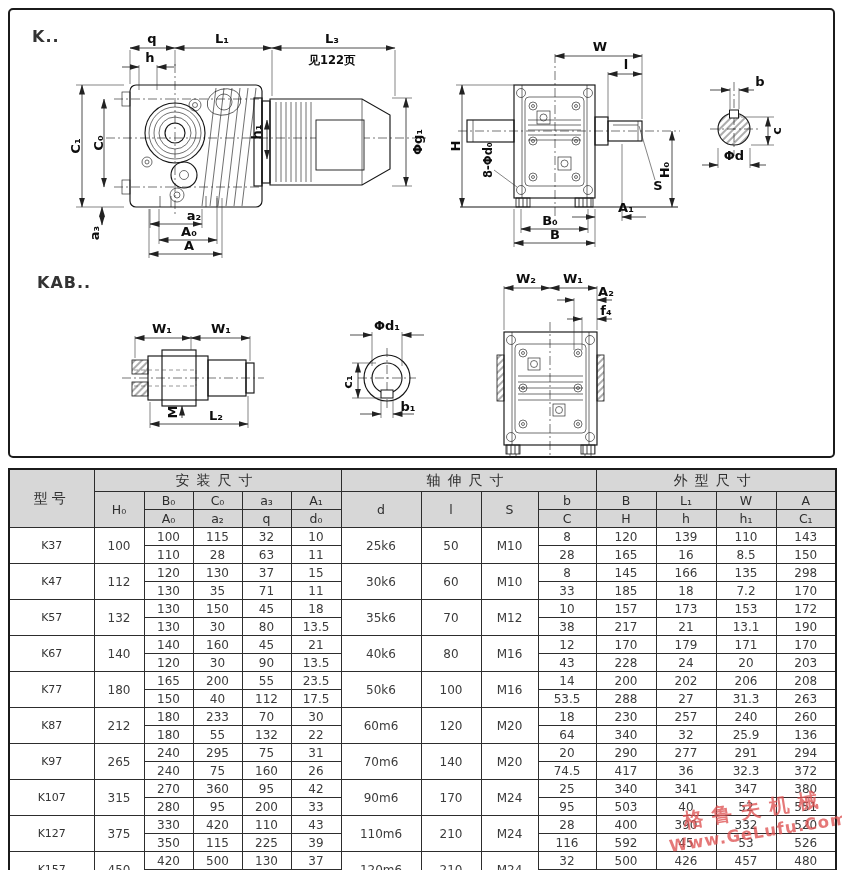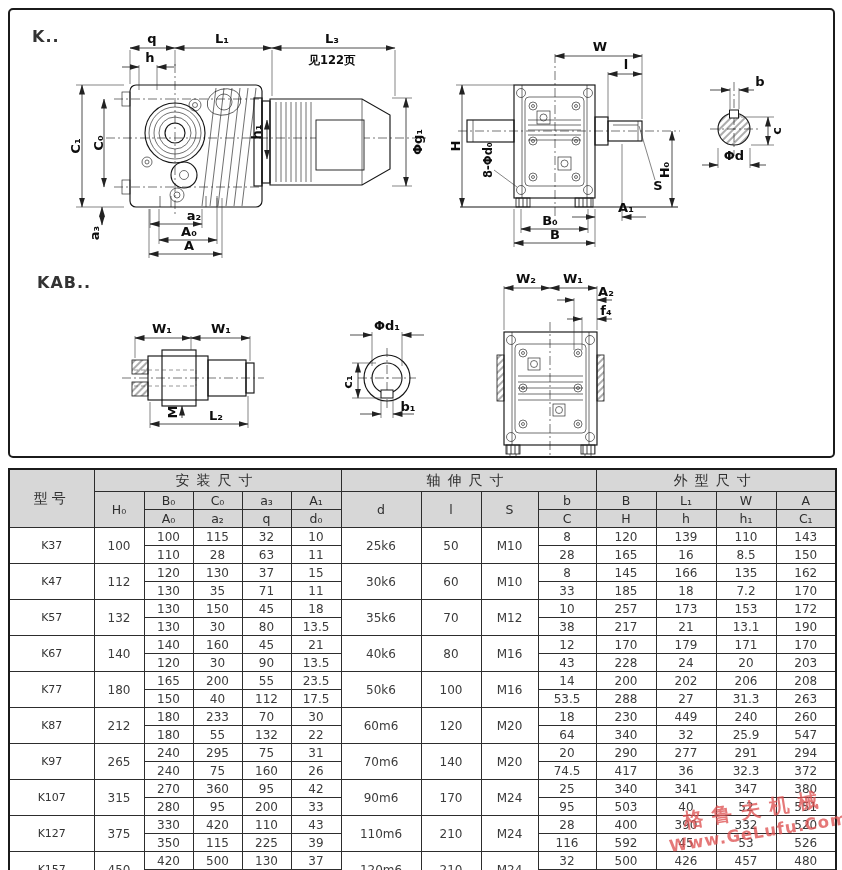--- a/index.html
+++ b/index.html
@@ -456,21 +456,21 @@
           <td>130</td>
           <td>37</td>
           <td>15</td>
           <td rowspan="2">30k6</td>
           <td rowspan="2">60</td>
           <td rowspan="2">M10</td>
           <td>8</td>
           <td>145</td>
           <td>166</td>
           <td>135</td>
-          <td>162</td>
+          <td>298</td>
         </tr>
         <tr>
           <td>130</td>
           <td>35</td>
           <td>71</td>
           <td>11</td>
           <td>33</td>
           <td>185</td>
           <td>18</td>
           <td>7.2</td>
@@ -480,21 +480,21 @@
           <td rowspan="2" class="model">K57</td>
           <td rowspan="2">132</td>
           <td>130</td>
           <td>150</td>
           <td>45</td>
           <td>18</td>
           <td rowspan="2">35k6</td>
           <td rowspan="2">70</td>
           <td rowspan="2">M12</td>
           <td>10</td>
-          <td>257</td>
+          <td>157</td>
           <td>173</td>
           <td>153</td>
           <td>172</td>
         </tr>
         <tr>
           <td>130</td>
           <td>30</td>
           <td>80</td>
           <td>13.5</td>
           <td>38</td>
@@ -562,34 +562,34 @@
           <td rowspan="2">212</td>
           <td>180</td>
           <td>233</td>
           <td>70</td>
           <td>30</td>
           <td rowspan="2">60m6</td>
           <td rowspan="2">120</td>
           <td rowspan="2">M20</td>
           <td>18</td>
           <td>230</td>
-          <td>449</td>
+          <td>257</td>
           <td>240</td>
           <td>260</td>
         </tr>
         <tr>
           <td>180</td>
           <td>55</td>
           <td>132</td>
           <td>22</td>
           <td>64</td>
           <td>340</td>
           <td>32</td>
           <td>25.9</td>
-          <td>547</td>
+          <td>136</td>
         </tr>
         <tr>
           <td rowspan="2" class="model">K97</td>
           <td rowspan="2">265</td>
           <td>240</td>
           <td>295</td>
           <td>75</td>
           <td>31</td>
           <td rowspan="2">70m6</td>
           <td rowspan="2">140</td>

